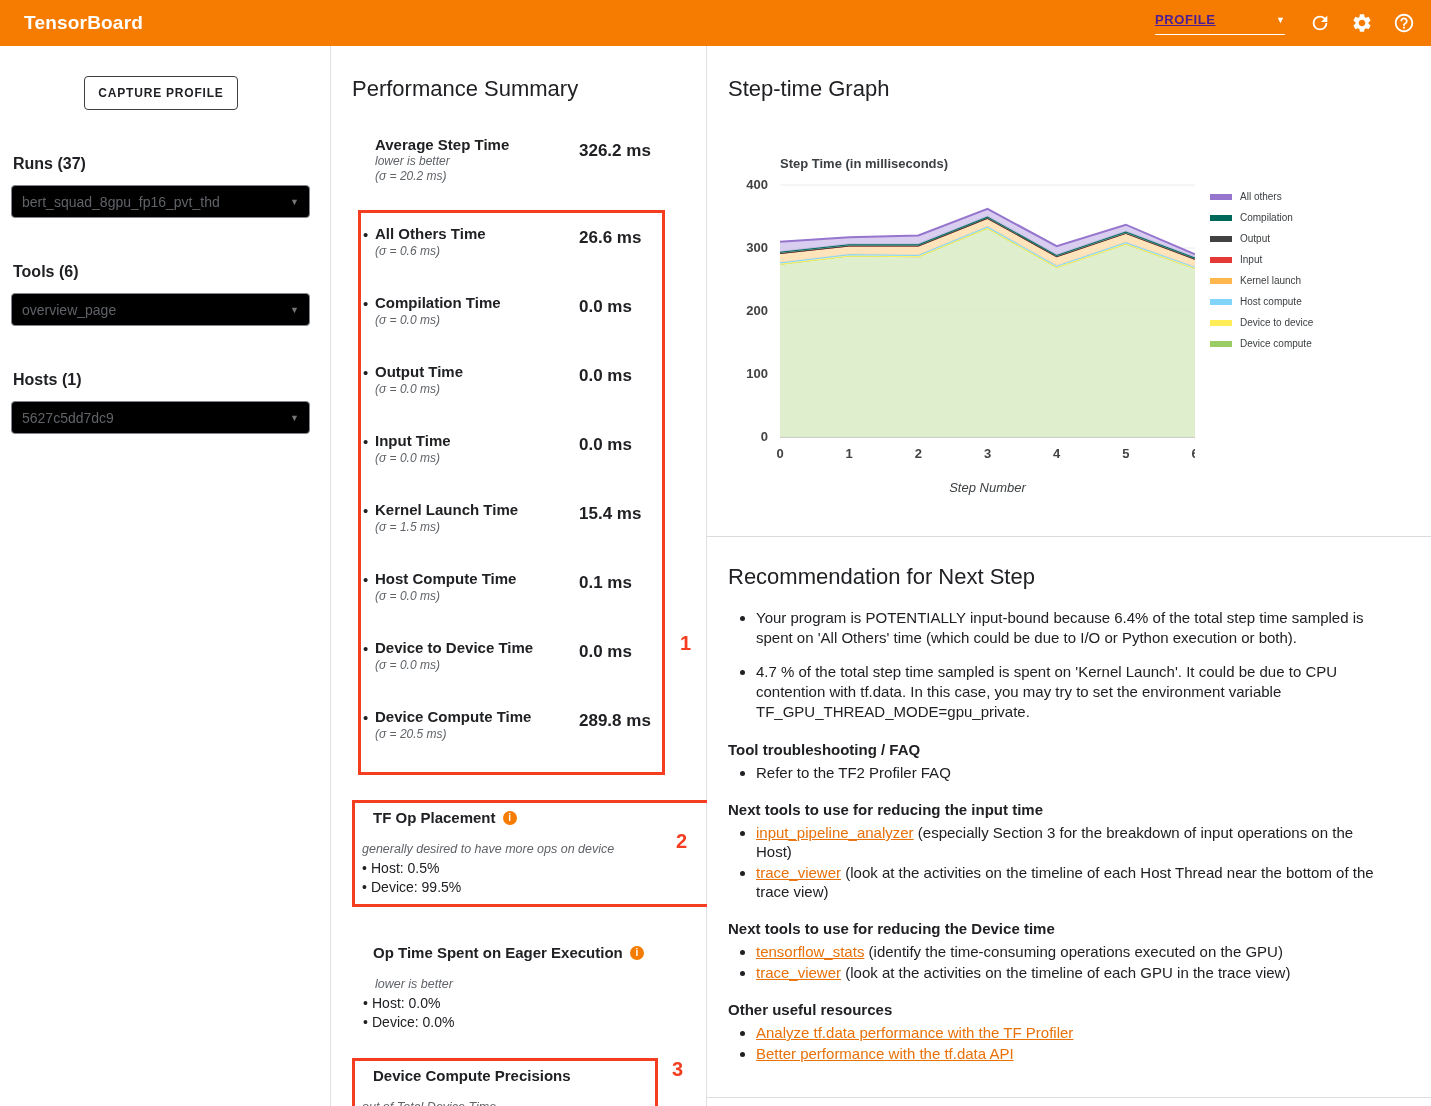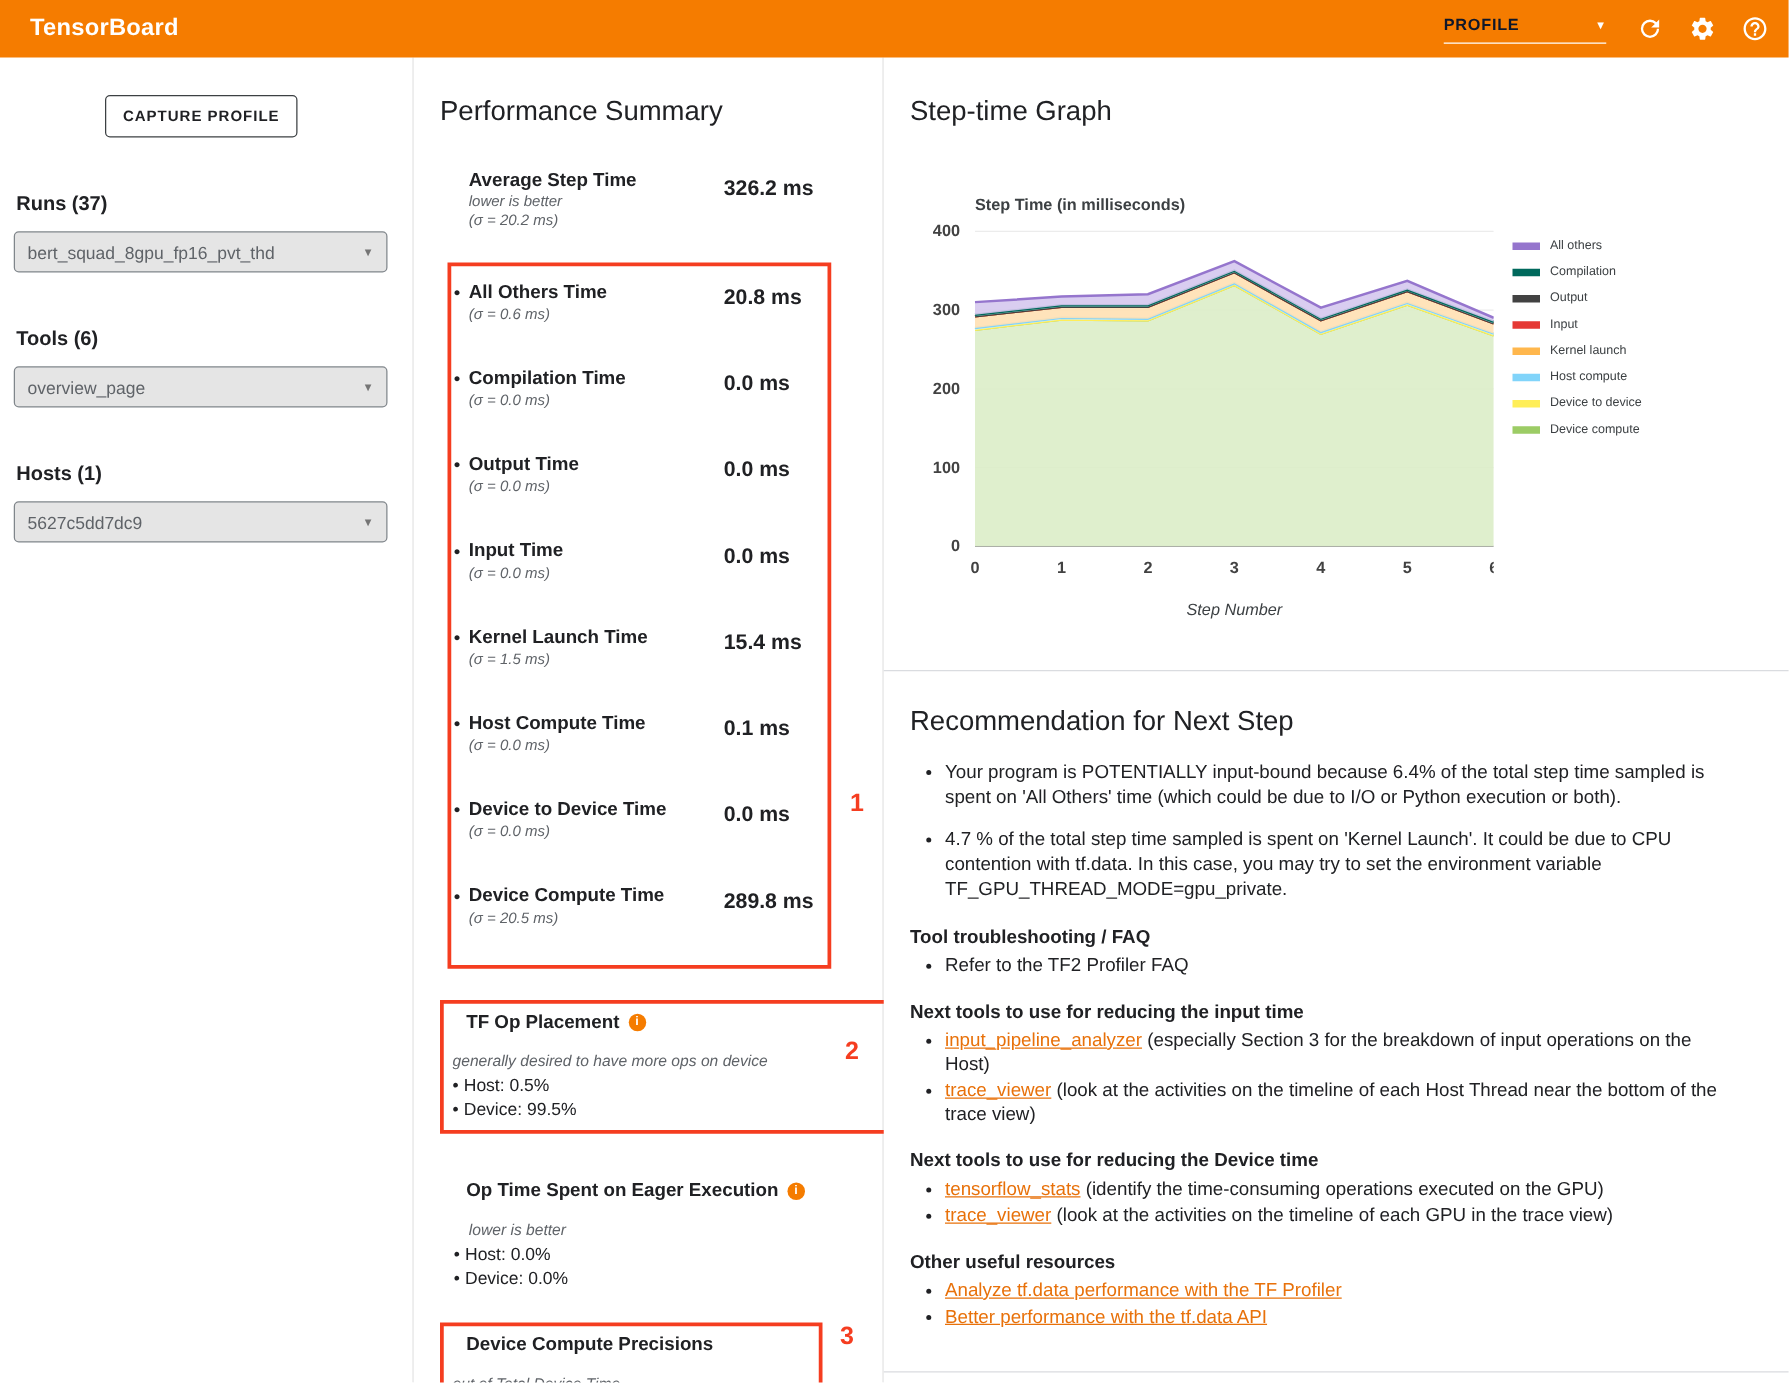--- a/index.html
+++ b/index.html
@@ -9,37 +9,37 @@
     font-family:"Liberation Sans", sans-serif; color:#202124;
   }
 
   
   .header { position:absolute; top:0; left:0; width:100%; height:46px; background:#f57c00;
             display:flex; align-items:center; z-index:10; }
   .header-title { color:#fff; font-size:19px; font-weight:700; margin-left:24px; letter-spacing:.2px; }
   .header-right { margin-left:auto; display:flex; align-items:center; gap:16px; margin-right:14px; }
   .profile-select { display:flex; align-items:flex-end; justify-content:space-between; width:130px;
                     border-bottom:1px solid #fff; padding-bottom:7px; cursor:pointer; margin-right:6px; }
-  .profile-label { color:#0f172a; font-size:13px; font-weight:700; letter-spacing:.6px; }
+  .profile-label { color:#4c1d95; font-size:13px; font-weight:700; letter-spacing:.6px;text-decoration:underline; }
   .profile-caret { color:#fff; font-size:9px; line-height:13px; }
   .icon-btn { width:26px; height:26px; display:flex; align-items:center; justify-content:center; cursor:pointer; }
 
   
   .sidebar   { position:absolute; top:46px; left:0;     width:331px; height:1060px; border-right:1px solid #e0e0e0; background:#fff; }
   .middle-col{ position:absolute; top:46px; left:331px; width:376px; height:1060px; border-right:1px solid #e0e0e0; background:#fff; }
   .right-col { position:absolute; top:46px; left:707px; width:724px; height:1060px; background:#fff; }
 
   
   .capture-btn { display:block; margin:30px 0 0 84px; width:154px; height:34px; background:#fff;
                  border:1px solid #3c4043; border-radius:4px; font-family:inherit; font-size:12px;
                  font-weight:700; letter-spacing:.8px; color:#202124; cursor:pointer; }
   .side-label { margin:45px 0 0 13px; font-size:16px; font-weight:700; color:#202124; line-height:18px; }
   .side-select { margin:12px 0 0 11px; width:299px; height:33px; border:1px solid #80868b; border-radius:4px;
                  display:flex; align-items:center; justify-content:space-between; padding:0 10px;
-                 font-size:14px; color:#5f6368; cursor:pointer; background:#e5e5e5; }
+                 font-size:14px; color:#5f6368; cursor:pointer; background:#000000; }
   .select-caret { color:#757575; font-size:9px; }
 
   
   h2.sec-title { font-size:22px; font-weight:400; color:#202124; line-height:26px; }
   .middle-col h2.sec-title { margin:30px 0 0 21px; }
 
   .avg-block { position:relative; margin:34px 0 0 44px; height:51px; width:300px; }
   .avg-label { font-size:15px; font-weight:700; line-height:18px; }
   .avg-note, .avg-sigma { font-size:12px; font-style:italic; color:#5f6368; line-height:15px; }
   .avg-value { position:absolute; left:204px; top:5px; font-size:17px; font-weight:700; }
@@ -155,21 +155,21 @@
     <div class="avg-value">326.2 ms</div>
   </div>
 
   <div class="redbox box1">
     <div class="metric-row">
       <span class="bullet">•</span>
       <div class="m-labels">
           <div class="m-label">All Others Time</div>
           <div class="m-sigma">(σ = 0.6 ms)</div>
         </div>
-      <div class="m-value">20.8 ms</div>
+      <div class="m-value">26.6 ms</div>
     </div>
     <div class="metric-row">
       <span class="bullet">•</span>
       <div class="m-labels">
           <div class="m-label">Compilation Time</div>
           <div class="m-sigma">(σ = 0.0 ms)</div>
         </div>
       <div class="m-value">0.0 ms</div>
     </div>
     <div class="metric-row">

